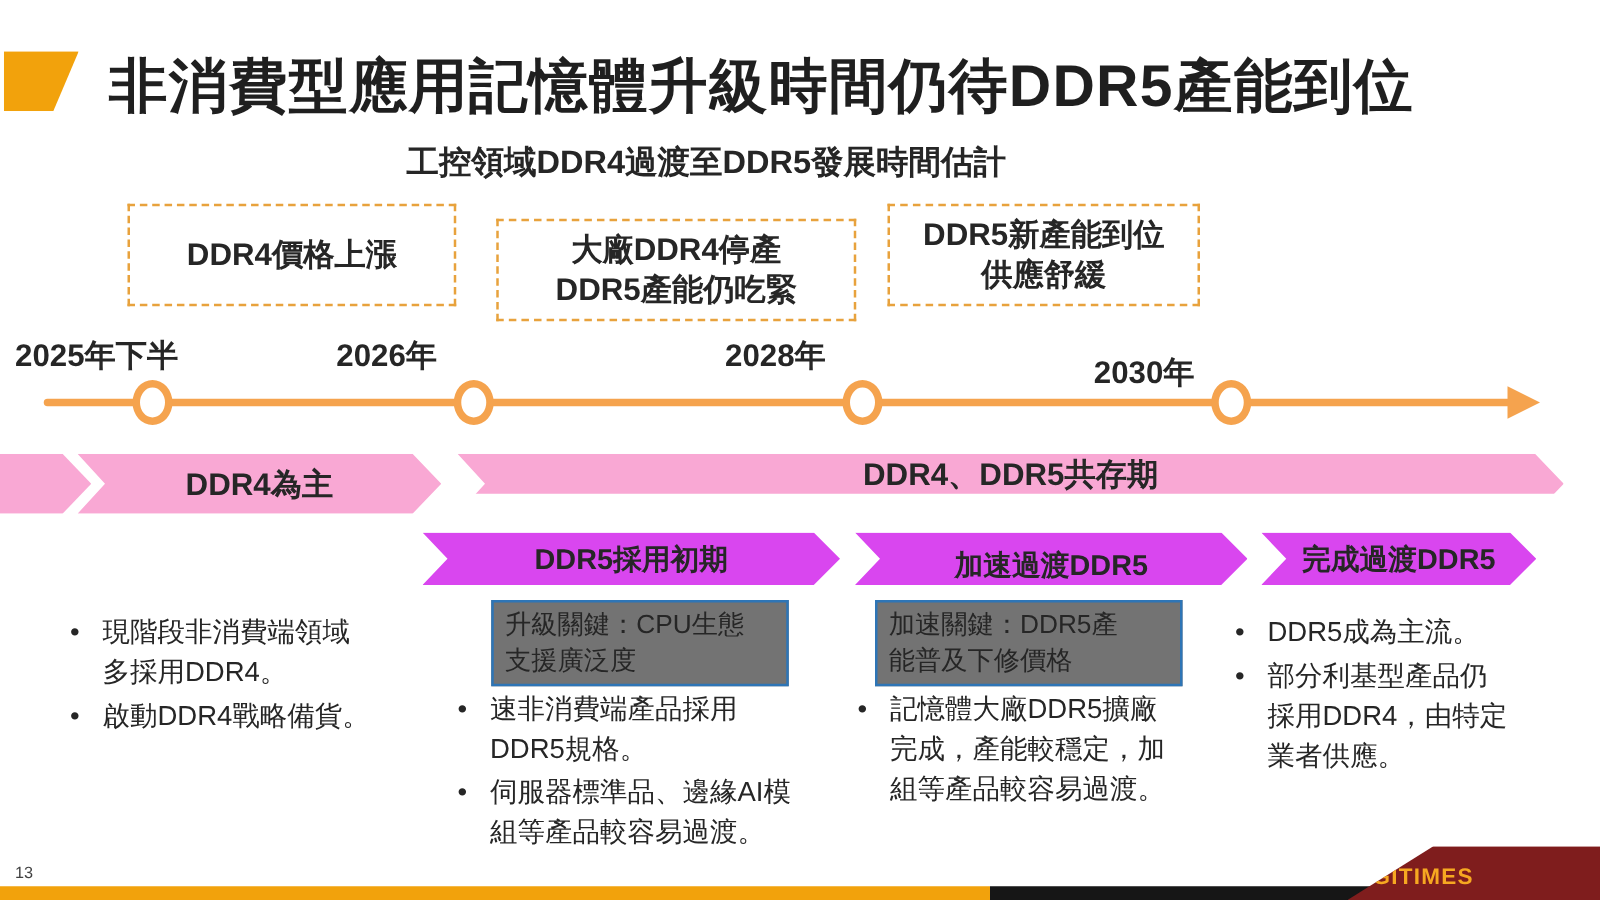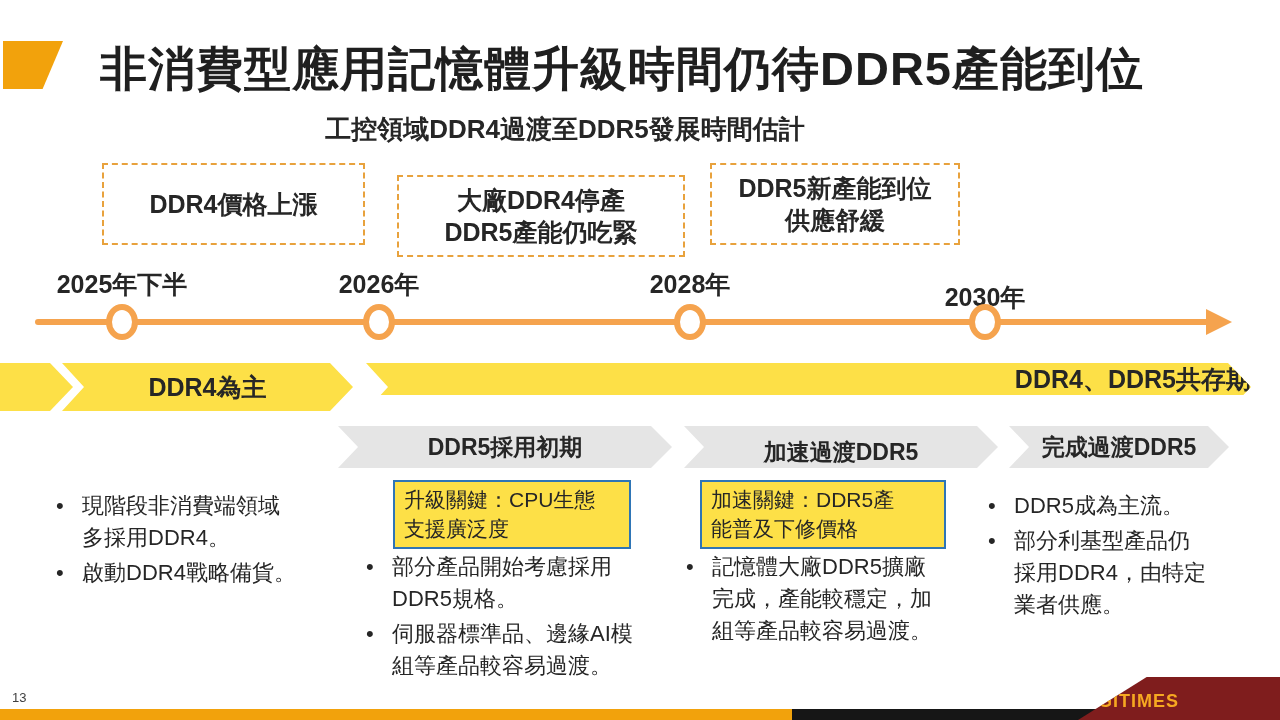--- a/index.html
+++ b/index.html
@@ -4,50 +4,50 @@
 <style>
   html,body{margin:0;padding:0;background:#fff;}
   .slide{position:relative;width:1280px;height:720px;background:#fff;overflow:hidden;
          font-family:"Liberation Sans","DejaVu Sans",sans-serif;color:#262626;}
   .abs{position:absolute;}
   .title{font-size:47px;font-weight:bold;letter-spacing:1px;white-space:nowrap;color:#1f1f1f;}
   .subtitle{font-size:26px;font-weight:bold;text-align:center;}
   .marker{background:#F2A20C;clip-path:polygon(0 0,100% 0,66% 100%,0 100%);}
   .event-box{border:2px dashed #E8A23D;background:#fff;display:flex;align-items:center;justify-content:center;
              text-align:center;font-size:25px;font-weight:bold;line-height:1.3;white-space:pre-line;}
-  .year{font-size:25px;font-weight:bold;text-align:center;}
+  .year{font-size:25px;font-weight:bold;text-align:left;}
   .tl-line{background:#F5A34E;border-radius:3px;}
   .tl-head{width:0;height:0;border-top:13px solid transparent;border-bottom:13px solid transparent;
            border-left:26px solid #F5A34E;}
   .tl-dot{width:20px;height:24px;border:6px solid #F5A34E;border-radius:50%;background:#fff;}
-  .band{background:#fde047;display:flex;align-items:center;justify-content:center;
+  .band{background:#f9a8d4;display:flex;align-items:center;justify-content:center;
         font-size:25px;font-weight:bold;}
-  .stage{background:#e5e5e5;display:flex;align-items:center;justify-content:center;
+  .stage{background:#d946ef;display:flex;align-items:center;justify-content:center;
          font-size:23px;font-weight:bold;}
-  .callout{border:2px solid #2E75B6;background:#fde047;font-size:21px;line-height:1.4;
+  .callout{border:2px solid #2E75B6;background:#737373;font-size:21px;line-height:1.4;
            padding:3px 9px;white-space:pre-line;}
   .bullets{display:flex;flex-direction:column;gap:3px;}
   .bullet{display:flex;gap:10px;font-size:22px;line-height:1.46;}
   .bullet .dot{width:16px;flex:none;}
   .bullet .bt{flex:1;white-space:pre-line;}
   .pagenum{font-size:13px;color:#404040;}
   .source{font-size:18px;font-weight:700;}
   .bar-orange{background:#F2A20C;}
   .bar-black{background:#161616;}
   .swoosh{background:#7f1d1d;clip-path:polygon(0 100%,34% 0,100% 0,100% 100%);
           display:flex;align-items:center;justify-content:flex-start;padding-right:14px;box-sizing:border-box;}
   .logo{color:#F6A821;font-size:18px;font-weight:800;letter-spacing:1px;padding-top:6px;}
 </style>
 </head>
 <body>
 
 <div class="slide">
 
   <div class="abs marker" style="left:3px;top:41px;width:60px;height:48px;"></div>
-  <div class="abs title" style="left:100px;top:38px;text-align:center;">非消費型應用記憶體升級時間仍待DDR5產能到位</div>
+  <div class="abs title" style="left:87px;top:38px;text-align:center;">非消費型應用記憶體升級時間仍待DDR5產能到位</div>
   <div class="abs subtitle" style="left:215px;top:112px;width:700px;">工控領域DDR4過渡至DDR5發展時間估計</div>
 
   <div class="abs event-box" style="left:102px;top:163px;width:259px;height:78px;">DDR4價格上漲</div>
   <div class="abs event-box" style="left:397px;top:175px;width:284px;height:78px;">大廠DDR4停產
 DDR5產能仍吃緊</div>
   <div class="abs event-box" style="left:710px;top:163px;width:246px;height:78px;">DDR5新產能到位
 供應舒緩</div>
 
   <div class="abs year" style="left:12px;top:268px;width:220px;">2025年下半</div>
   <div class="abs year" style="left:269px;top:268px;width:220px;">2026年</div>
@@ -58,21 +58,21 @@
   <div class="abs tl-head" style="left:1206px;top:309px;"></div>
   <div class="abs tl-dot" style="left:106px;top:304px;"></div>
   <div class="abs tl-dot" style="left:363px;top:304px;"></div>
   <div class="abs tl-dot" style="left:674px;top:304px;"></div>
   <div class="abs tl-dot" style="left:969px;top:304px;"></div>
 
   <div class="abs band" style="left:0px;top:363px;width:73px;height:48px;clip-path:polygon(0 0,50px 0,73px 24px,50px 48px,0 48px);"></div>
   <div class="abs band" style="left:62px;top:363px;width:291px;height:48px;clip-path:polygon(0 0,268px 0,291px 24px,268px 48px,0 48px,22px 24px);">
     <span>DDR4為主</span>
   </div>
-  <div class="abs band" style="left:366px;top:363px;width:885px;height:32px;clip-path:polygon(0 0,862px 0,885px 24px,862px 48px,0 48px,22px 24px);justify-content:flex-end;">
+  <div class="abs band" style="left:366px;top:363px;width:885px;height:32px;clip-path:polygon(0 0,862px 0,885px 24px,862px 48px,0 48px,22px 24px);">
     <span>DDR4、DDR5共存期</span>
   </div>
 
   <div class="abs stage" style="left:338px;top:426px;width:334px;height:42px;clip-path:polygon(0 0,313px 0,334px 21px,313px 42px,0 42px,20px 21px);">
     <span>DDR5採用初期</span>
   </div>
   <div class="abs stage" style="left:684px;top:426px;width:314px;height:53px;clip-path:polygon(0 0,293px 0,314px 21px,293px 42px,0 42px,20px 21px);">
     <span>加速過渡DDR5</span>
   </div>
   <div class="abs stage" style="left:1009px;top:426px;width:220px;height:42px;clip-path:polygon(0 0,199px 0,220px 21px,199px 42px,0 42px,20px 21px);">
@@ -92,21 +92,21 @@
     </div>
     <div class="bullet">
       <span class="dot">•</span>
       <span class="bt">啟動DDR4戰略備貨。</span>
     </div>
   </div>
 
   <div class="abs bullets" style="left:366px;top:551px;width:306px;">
     <div class="bullet">
       <span class="dot">•</span>
-      <span class="bt">部分產品開始考慮採用
+      <span class="bt">速非消費端產品採用
 DDR5規格。</span>
     </div>
     <div class="bullet">
       <span class="dot">•</span>
       <span class="bt">伺服器標準品、邊緣AI模
 組等產品較容易過渡。</span>
     </div>
   </div>
 
   <div class="abs bullets" style="left:686px;top:551px;width:292px;">

